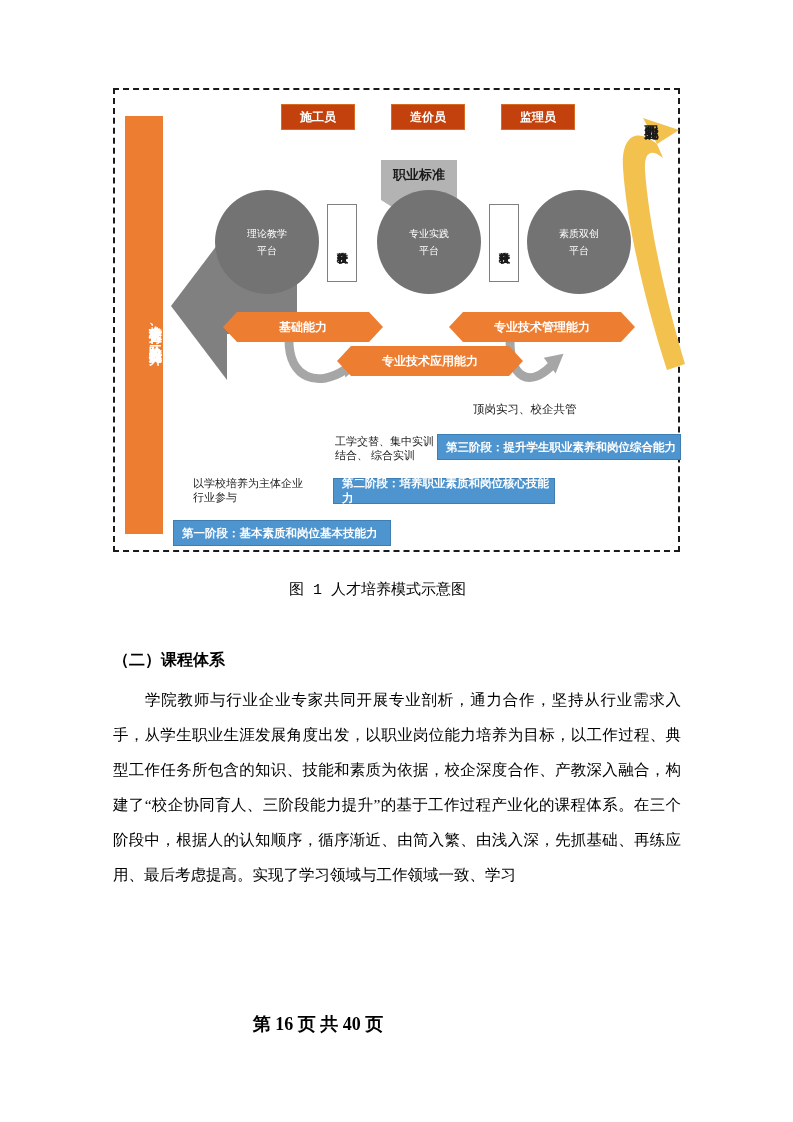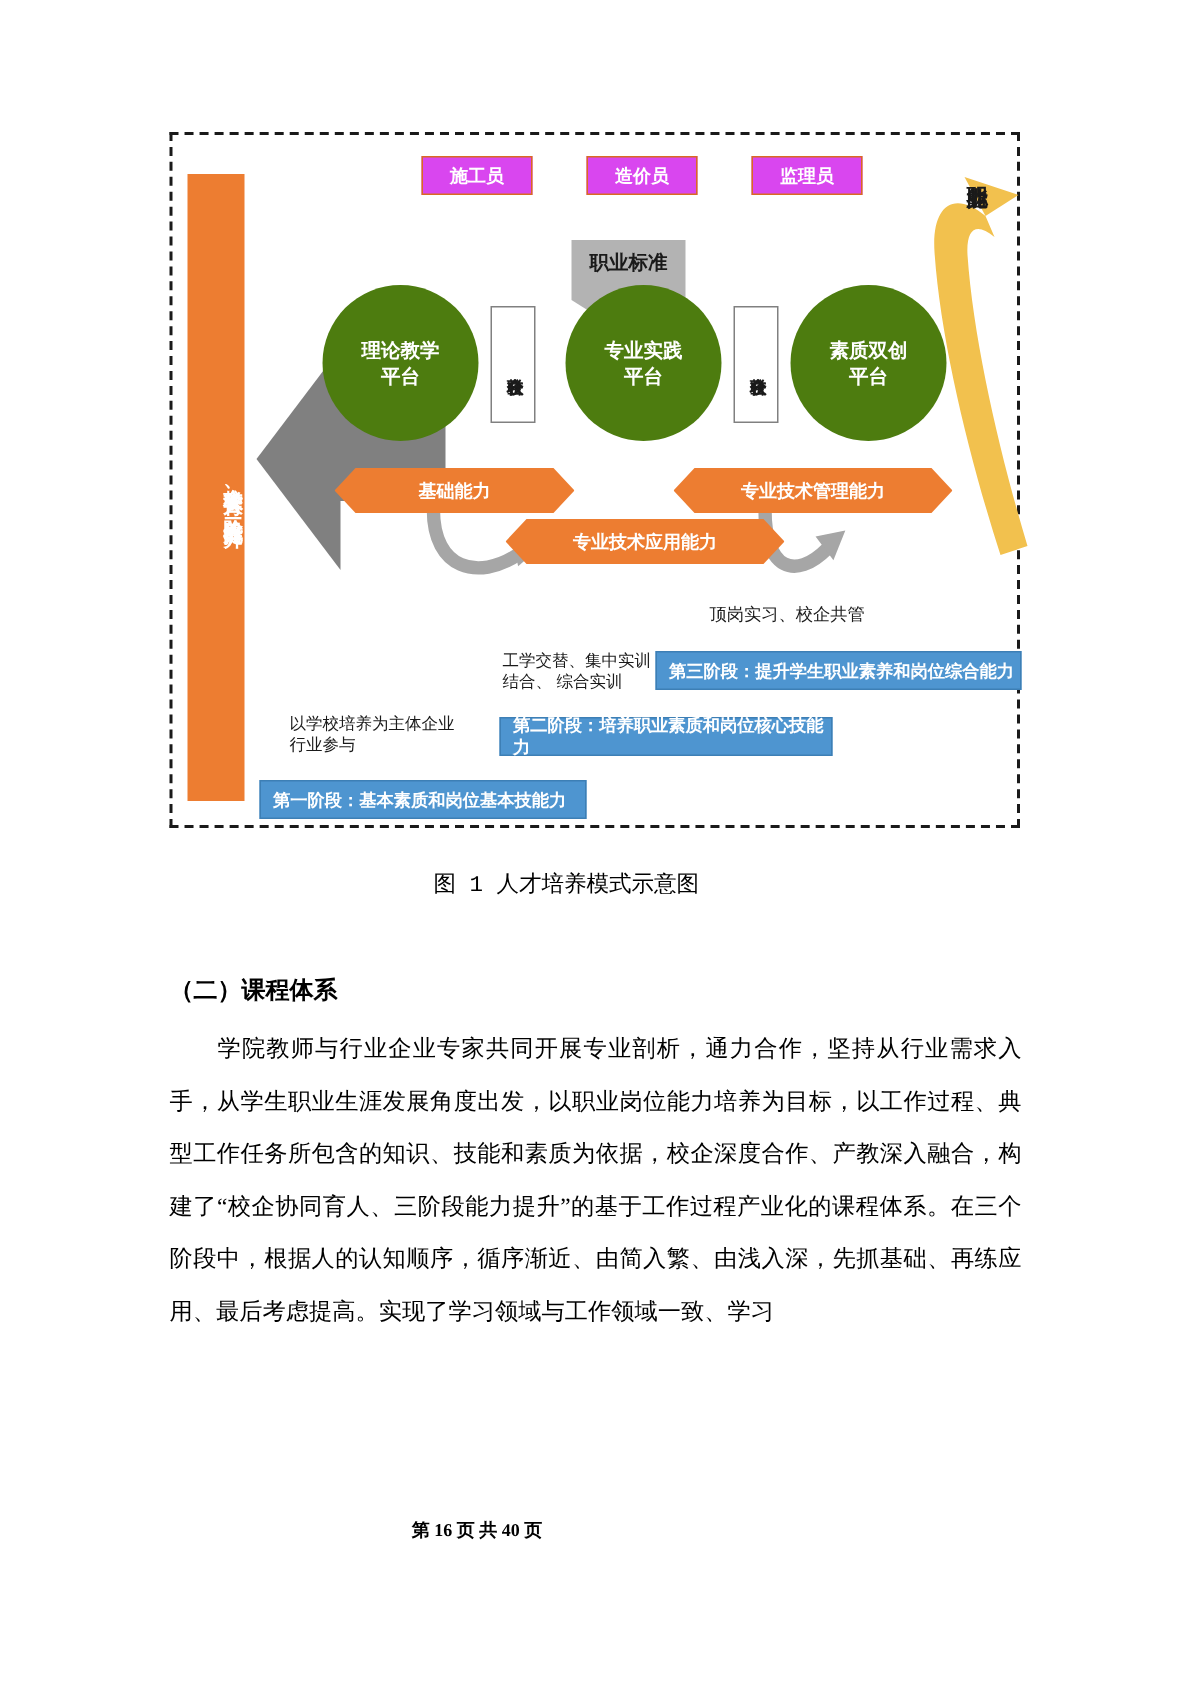--- a/index.html
+++ b/index.html
@@ -56,21 +56,21 @@
     text-orientation: upright;
     display: flex;
     align-items: flex-start;
     justify-content: center;
   }
 
   
   .jobbox {
     position: absolute;
     height: 24px;
-    background: #d946ef;
+    background: #c2410c;
     color: #fff;
     font-size: 12px;
     font-weight: bold;
     font-family: "Liberation Sans", sans-serif;
     display: flex;
     align-items: center;
     justify-content: center;
     border: 1px solid #d96a22;
   }
   #jobbox-0 { left: 166px; top: 14px; width: 72px; }
@@ -131,28 +131,28 @@
     width: 0; height: 0;
     border-top: 74px solid transparent;
     border-bottom: 74px solid transparent;
     border-right: 56px solid #808080;
   }
 
   
   .circle {
     position: absolute;
     border-radius: 50%;
-    background: #4d7c0f;
+    background: #737373;
     color: #fff;
     display: flex;
     flex-direction: column;
     align-items: center;
     justify-content: center;
-    font-size: 13px;
-    font-weight: bold;
+    font-size: 10px;
+    font-weight: normal;
     font-family: "Liberation Sans", sans-serif;
     line-height: 17px;
     text-align: center;
   }
   #circle-0 { left: 100px; top: 100px; width: 104px; height: 104px; }
   #circle-1 { left: 262px; top: 100px; width: 104px; height: 104px; }
   #circle-2 { left: 412px; top: 100px; width: 104px; height: 104px; }
 
   
   .conn {
@@ -308,21 +308,21 @@
     font-family: Liberation Serif, serif;
     color: #000;
   }
 
   .footer {
     position: absolute;
     left: 0;
     top: 1012px;
     width: 636px;
     text-align: center;
-    font-size: 12px;
+    font-size: 18px;
     font-weight: bold;
     font-family: "Liberation Serif", serif;
   }
 </style>
 </head>
 <body>
 
 <div class="page">
 
   <div class="figure-box">

